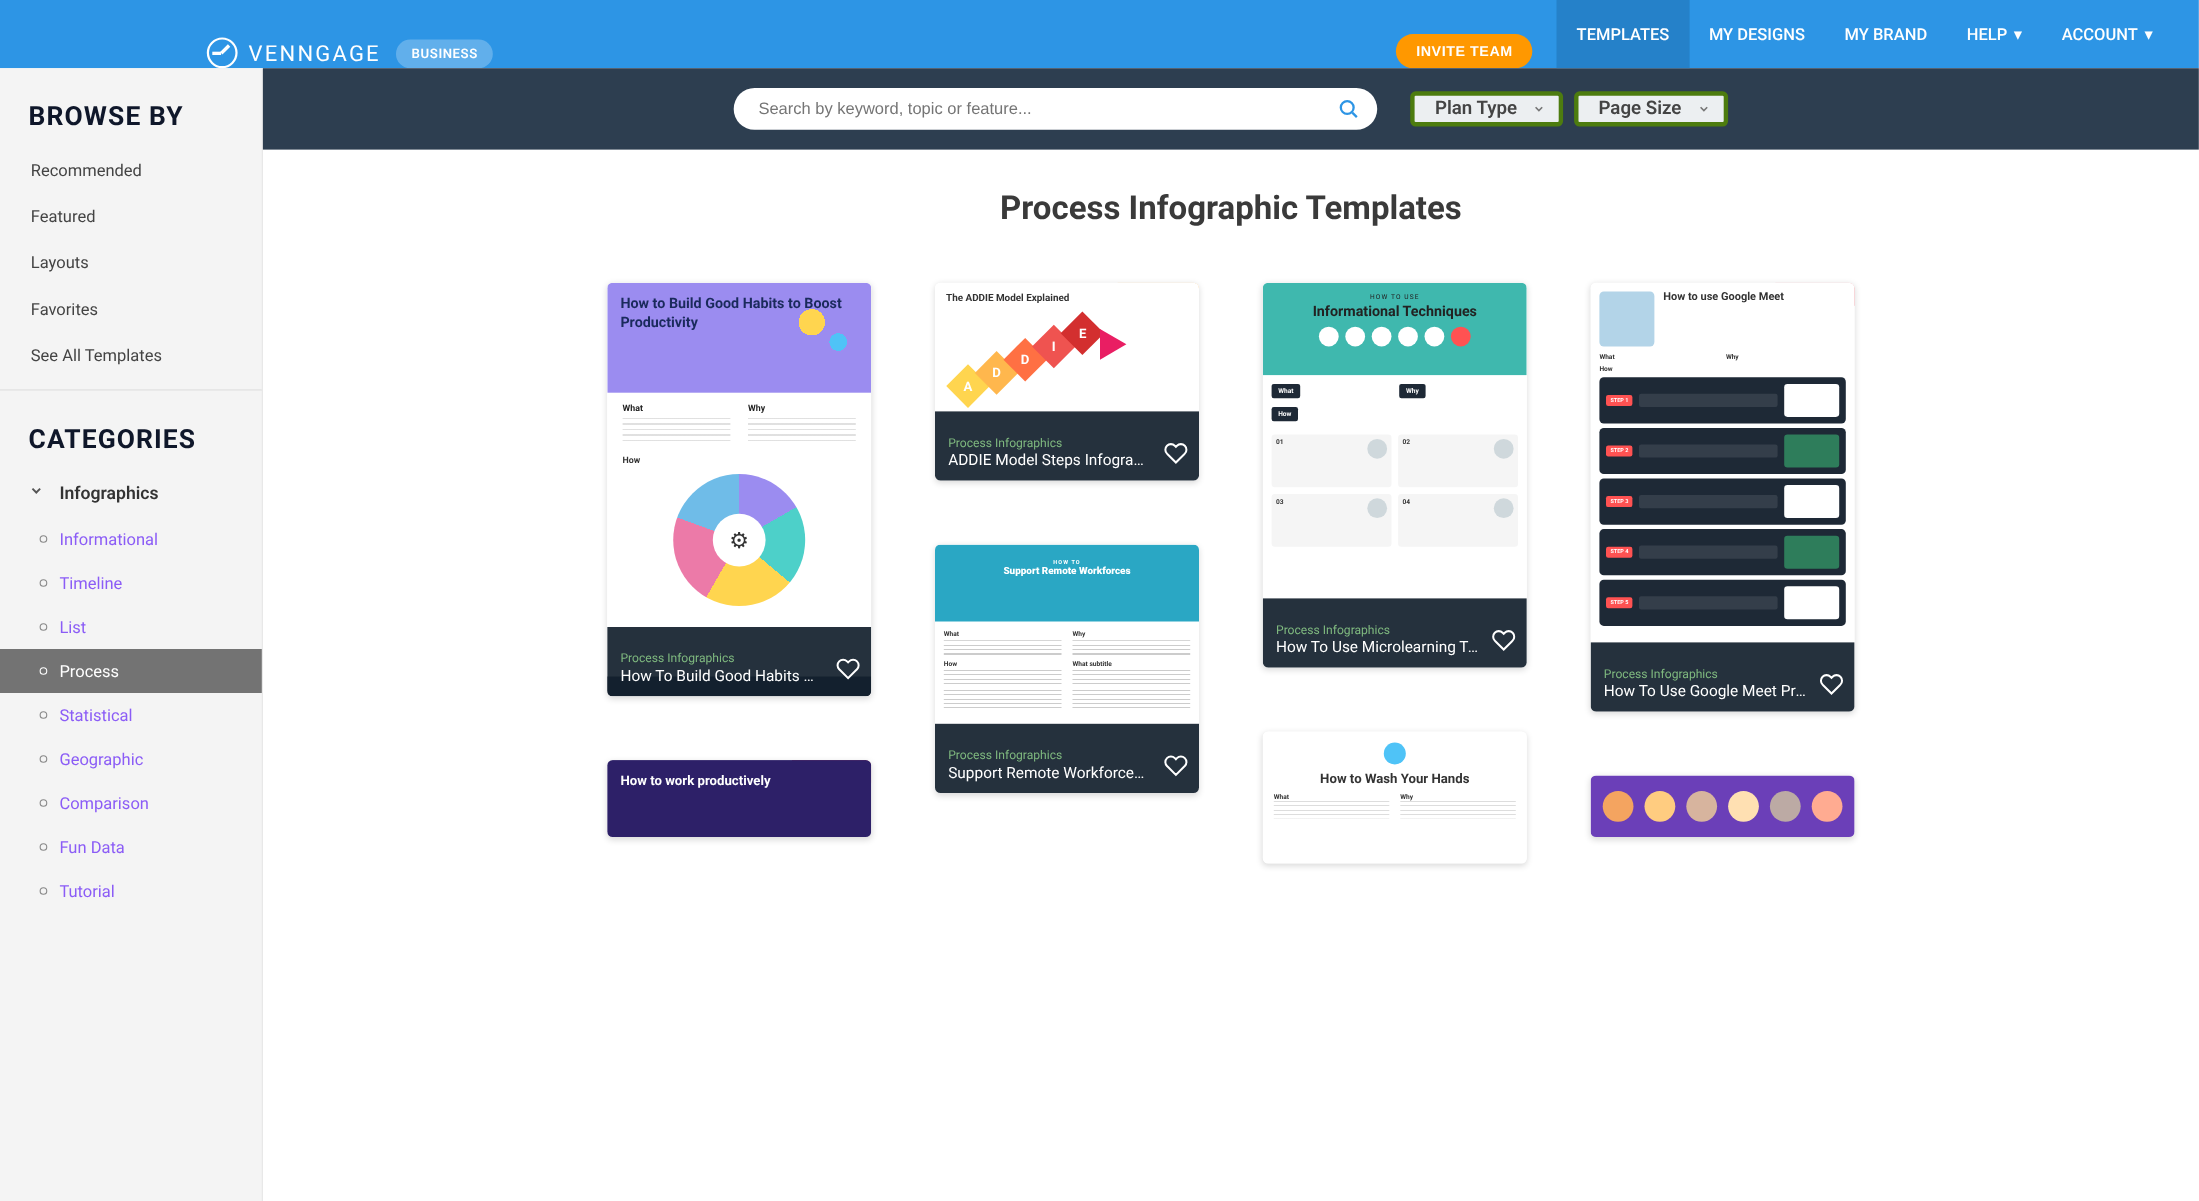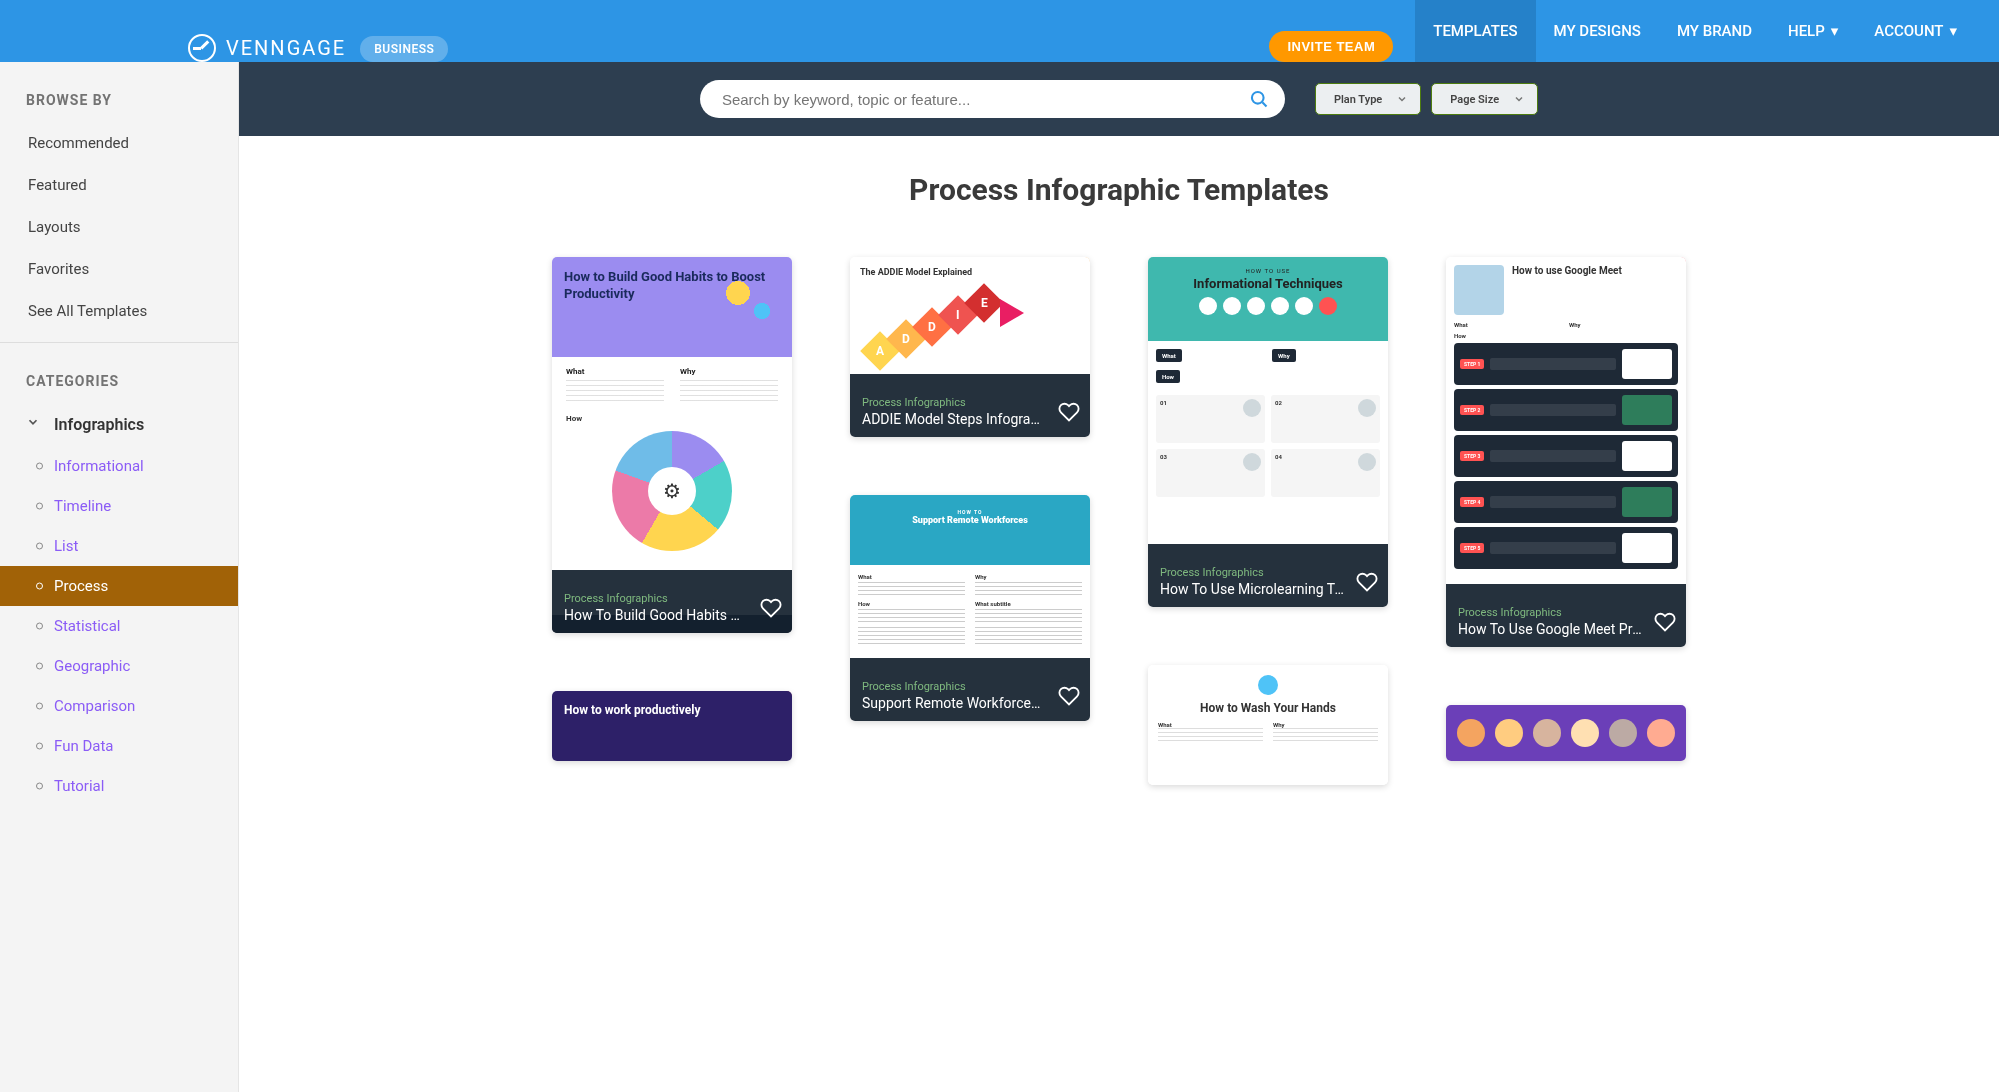--- a/index.html
+++ b/index.html
@@ -14,35 +14,35 @@
 .plan-badge { background: rgba(255,255,255,0.25); color: #fff; font-size: 12px; font-weight: 600; padding: 6px 14px; border-radius: 16px; margin-left: 14px; letter-spacing: 0.5px; }
 .topbar-spacer { flex: 1; }
 .invite-btn { background: #ff9800; color: #fff; border: none; font-weight: 700; font-size: 13px; padding: 8px 18px; border-radius: 18px; letter-spacing: 0.5px; cursor: pointer; margin-right: 22px; }
 .nav-links { display: flex; align-items: stretch; height: 62px; }
 .nav-link { color: #fff; font-size: 15px; font-weight: 500; padding: 0 18px; display: flex; align-items: center; cursor: pointer; position: relative; }
 .nav-link.active { background: #2581c9; }
 .caret { margin-left: 6px; }
 
 .layout { display: flex; min-height: calc(100vh - 62px); }
 .sidebar { width: 239px; background: #f4f4f4; border-right: 1px solid #e5e5e5; flex-shrink: 0; }
-.side-section-title { font-size: 14px; font-weight: 700; letter-spacing: 1px; color: #737373; padding: 30px 26px 14px; }
+.side-section-title { font-size: 24px; font-weight: 700; letter-spacing: 1px; color: #0f172a; padding: 30px 26px 14px; }
 .side-item { padding: 12px 28px; font-size: 15px; color: #444; cursor: pointer; }
 .side-divider { border: none; border-top: 1px solid #ddd; margin: 10px 0 0; }
 .cat-header { display: flex; align-items: flex-start; gap: 14px; padding: 12px 26px; font-size: 16px; font-weight: 600; color: #333; cursor: pointer; }
 .sub-item { padding: 11px 28px 11px 54px; font-size: 15px; color: #8b5cf6; cursor: pointer; position: relative; }
 .sub-item::before { content: ""; position: absolute; left: 36px; top: 50%; transform: translateY(-50%); width: 5px; height: 5px; border: 1.5px solid #888; border-radius: 50%; }
-.sub-item.active { background: #a16207; color: #fff; }
+.sub-item.active { background: #737373; color: #fff; }
 .sub-item.active::before { border-color: #fff; }
 
 .main { flex: 1; background: #fff; min-width: 0; }
 .filterbar { background: #2d3e50; padding: 18px 0; display: flex; justify-content: center; align-items: center; gap: 30px; }
 .search-wrap { position: relative; width: 585px; }
 .search-input { width: 100%; height: 38px; border-radius: 20px; border: none; padding: 0 50px 0 22px; font-size: 15px; outline: none; }
 .search-icon-btn { position: absolute; right: 16px; top: 50%; transform: translateY(-50%); color: #2d95e5; cursor: pointer; }
-.filter-dropdown { background: #eceff1; border: 1px solid #4d7c0f; height: 32px; padding: 0 12px 0 18px; border-radius: 5px; font-size: 11px; font-weight: 600; color: #444; display: flex; align-items: center; gap: 14px; cursor: pointer; }
+.filter-dropdown { background: #eceff1; border: 4px solid #4d7c0f; height: 32px; padding: 0 12px 0 18px; border-radius: 5px; font-size: 17px; font-weight: 600; color: #444; display: flex; align-items: center; gap: 14px; cursor: pointer; }
 
 .page-title { text-align: center; font-size: 30px; font-weight: 700; color: #3a3a3a; padding: 36px 0 30px; }
 .grid { display: grid; grid-template-columns: repeat(4, 240px); gap: 50px 58px; justify-content: center; padding: 20px 40px 40px; align-items: start; }
 .col { display: flex; flex-direction: column; gap: 58px; }
 
 .card { position: relative; border-radius: 5px; overflow: hidden; box-shadow: 0 2px 6px rgba(0,0,0,0.15); cursor: pointer; }
 .card-overlay { position: absolute; left: 0; right: 0; bottom: 0; background: rgba(18,32,44,0.92); color: #fff; padding: 22px 44px 10px 12px; }
 .card-category { font-size: 11px; color: #7fb97f; margin-bottom: 2px; }
 .card-title { font-size: 14px; white-space: nowrap; overflow: hidden; text-overflow: ellipsis; }
 .heart { position: absolute; right: 10px; bottom: 14px; color: #fff; cursor: pointer; }

